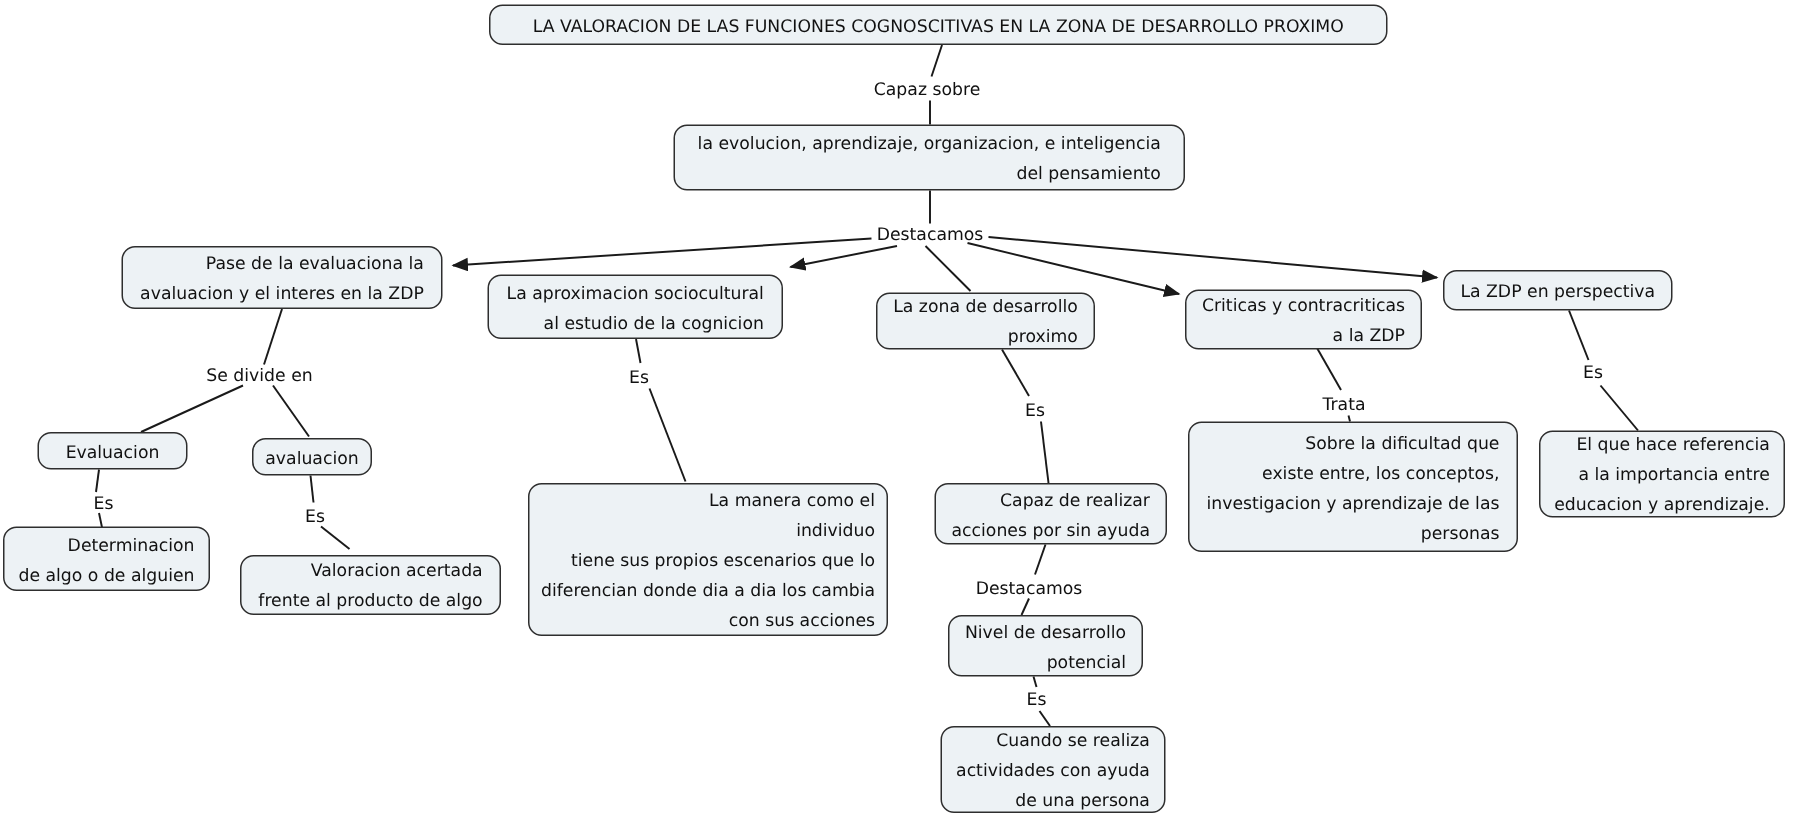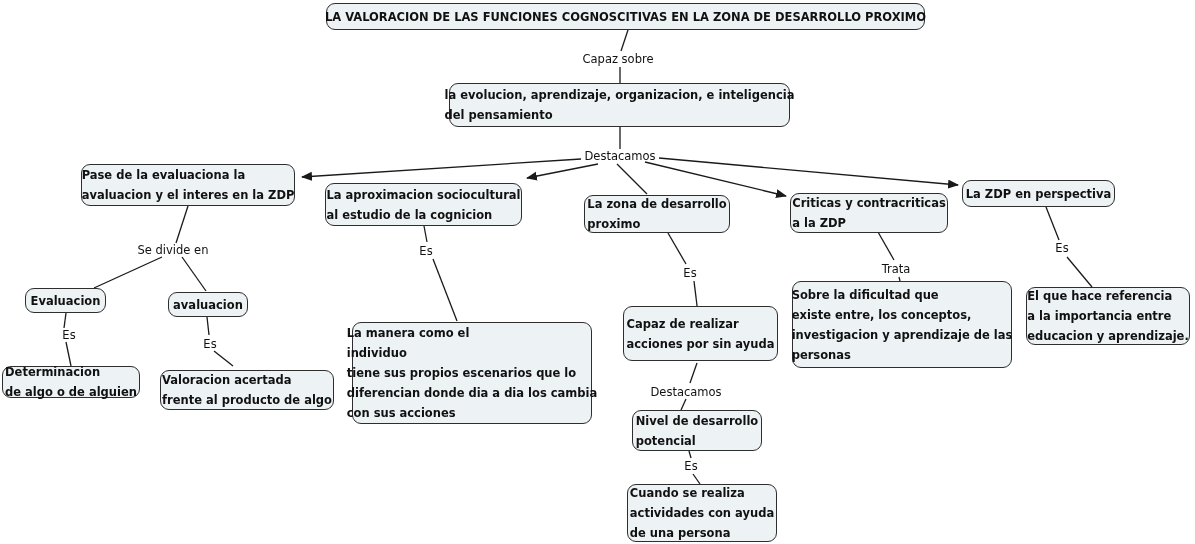--- a/index.html
+++ b/index.html
@@ -10,22 +10,22 @@
     position:relative; width:1195px; height:544px; background:var(--bg);
     font-family:"DejaVu Sans","Liberation Sans",sans-serif; color:var(--text);
     overflow:hidden;
   }
   .edges{position:absolute;left:0;top:0;z-index:0;}
   .edges line{stroke:var(--line);stroke-width:1.3;fill:none;}
   .arrow-head{fill:var(--line);}
   .node{
     position:absolute; z-index:1; box-sizing:border-box;
     background:var(--node-fill); border:1.4px solid var(--node-border); border-radius:9px;
-    display:flex; align-items:center; justify-content:center; text-align:left;
-    font-size:11.5px; line-height:20px; white-space:pre; color:var(--text);font-weight:bold;
+    display:flex; align-items:center; justify-content:center; text-align:right;
+    font-size:11.5px; line-height:20px; white-space:pre; color:var(--text);
   }
   .node.title-node{font-size:11.5px; letter-spacing:0px;}
   .link-label{
     position:absolute; z-index:2; transform:translate(-50%,-50%);
     font-size:11.5px; line-height:14px; white-space:nowrap; color:var(--text);
   }
 </style>
 </head>
 <body>
 
@@ -89,37 +89,37 @@
 al estudio de la cognicion</div>
 
   <div class="node" style="left:584px;top:195px;width:146px;height:38px;">La zona de desarrollo
 proximo</div>
 
   <div class="node" style="left:790px;top:193px;width:158px;height:40px;">Criticas y contracriticas
 a la ZDP</div>
 
   <div class="node" style="left:962px;top:180px;width:153px;height:27px;">La ZDP en perspectiva</div>
 
-  <div class="node" style="left:25px;top:288px;width:81px;height:25px;">Evaluacion</div>
+  <div class="node" style="left:25px;top:288px;width:100px;height:25px;">Evaluacion</div>
 
   <div class="node" style="left:168px;top:292px;width:80px;height:25px;">avaluacion</div>
 
-  <div class="node" style="left:2px;top:366px;width:138px;height:32px;">Determinacion
+  <div class="node" style="left:2px;top:351px;width:138px;height:43px;">Determinacion
 de algo o de alguien</div>
 
   <div class="node" style="left:160px;top:370px;width:174px;height:40px;">Valoracion acertada
 frente al producto de algo</div>
 
   <div class="node" style="left:352px;top:322px;width:240px;height:102px;">La manera como el
 individuo
 tiene sus propios escenarios que lo
 diferencian donde dia a dia los cambia
 con sus acciones</div>
 
-  <div class="node" style="left:623px;top:306px;width:155px;height:55px;">Capaz de realizar
+  <div class="node" style="left:623px;top:322px;width:155px;height:41px;">Capaz de realizar
 acciones por sin ayuda</div>
 
   <div class="node" style="left:632px;top:410px;width:130px;height:41px;">Nivel de desarrollo
 potencial</div>
 
   <div class="node" style="left:627px;top:484px;width:150px;height:58px;">Cuando se realiza
 actividades con ayuda
 de una persona</div>
 
   <div class="node" style="left:792px;top:281px;width:220px;height:87px;">Sobre la dificultad que

